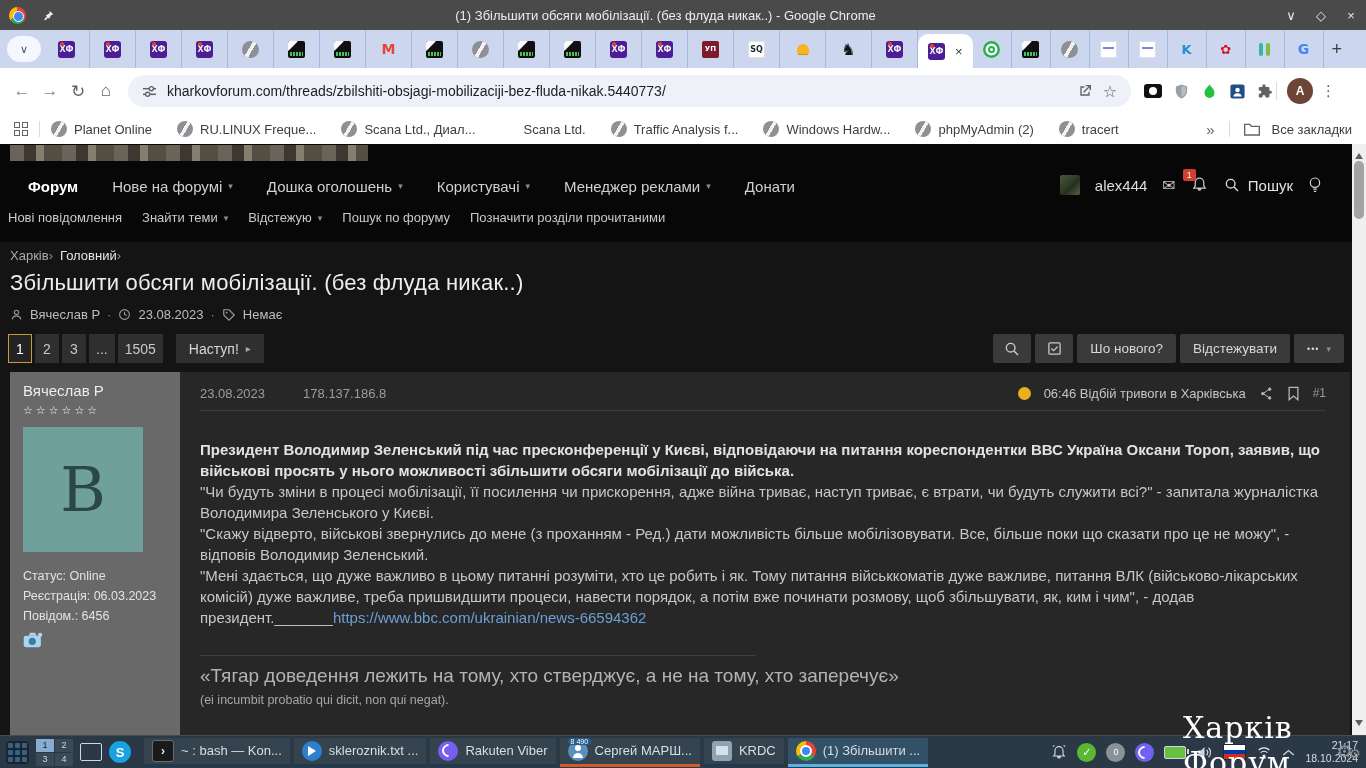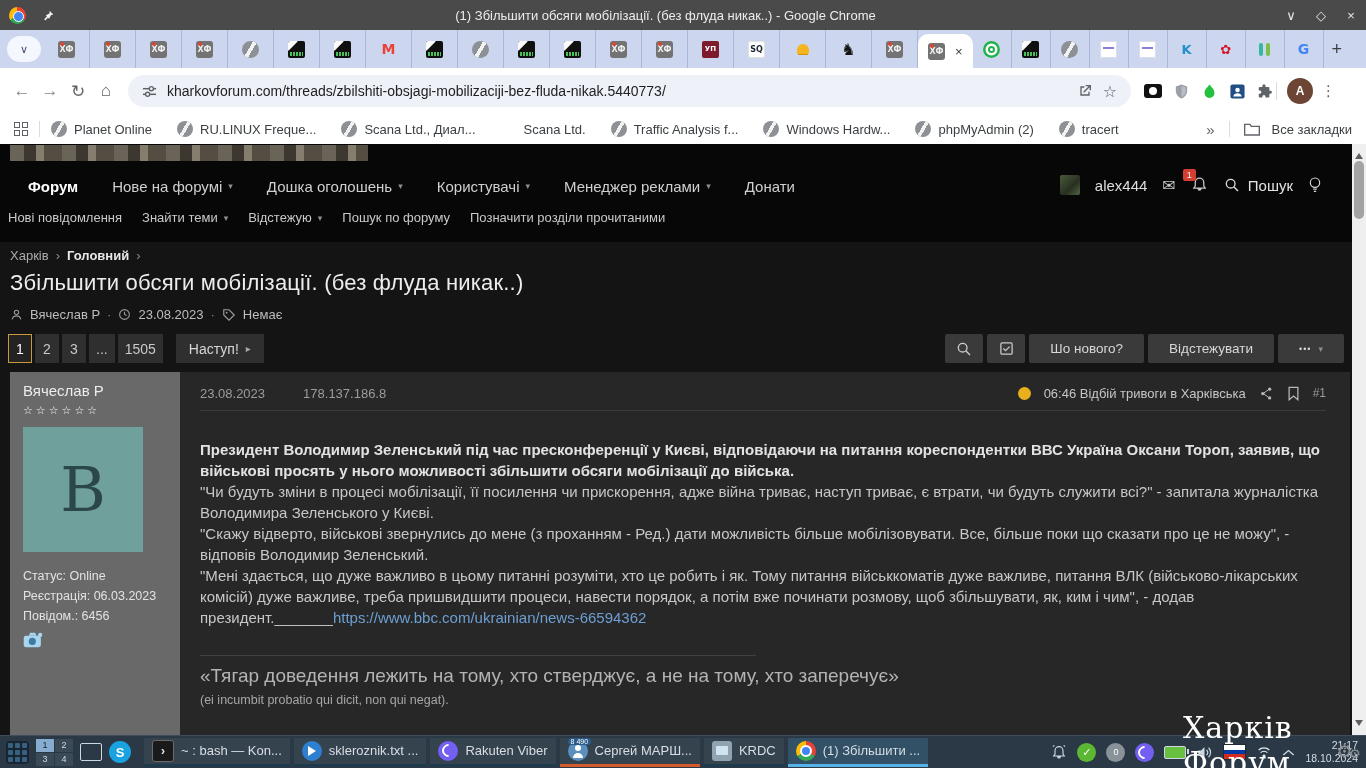--- a/index.html
+++ b/index.html
@@ -18,21 +18,21 @@
   .tabsearch{width:34px;height:26px;margin:0 3px 0 7px;background:#f4f7fd;border-radius:13px;display:flex;align-items:center;justify-content:center;color:#45506b;font-size:11px;flex:none}
   .minitab{width:45px;height:38px;display:flex;align-items:center;justify-content:center;border-right:1px solid #a9b7da;flex:none}
   .minitab.sm{width:38px}
   .tab-active{height:34px;align-self:flex-end;background:#fff;border-radius:10px 10px 0 0;display:flex;align-items:center;gap:10px;padding:0 10px;flex:none}
   .tab-close{font-size:13px;color:#3c4043}
   .newtab{margin-left:8px;font-size:18px;color:#3c4043}
 
   
   .fv{width:17px;height:17px;border-radius:3px;display:flex;align-items:center;justify-content:center;
       font:bold 8px "DejaVu Sans",sans-serif;flex:none;position:relative;overflow:hidden;letter-spacing:0}
-  .fv.xf{background:#737373;color:#efefef}
+  .fv.xf{background:#4c1d95;color:#efefef}
   .fv.xf::after{content:"";position:absolute;top:1px;left:2px;width:4px;height:4px;border-radius:50%;background:#e04433}
   .fv.globe{background:#8d9196;border-radius:50%;overflow:hidden}
   .fv.globe::after{content:"";position:absolute;inset:0;background:linear-gradient(120deg,transparent 42%,#f2f2f2 42%,#f2f2f2 58%,transparent 58%)}
   .fv.pravda{background:#101010;border-radius:2px}
   .fv.pravda::before{content:"";position:absolute;top:-6px;left:-6px;width:13px;height:13px;background:#fbfbfb;transform:rotate(45deg)}
   .fv.pravda::after{content:"";position:absolute;left:2px;right:2px;bottom:2px;height:4px;background:repeating-linear-gradient(90deg,#49c05a 0 2px,#101010 2px 3px)}
   .fv.gmail{background:transparent;color:#ea4335;font-size:14px}
   .fv.up{background:#7d1a2b;color:#fff;font-size:7px;border-radius:2px}
   .fv.sq{background:#fff;color:#1c2733;font-size:8px;box-shadow:inset 0 0 0 1px #e0e0e0}
   .fv.lamp{background:transparent;overflow:visible}
@@ -85,33 +85,33 @@
   .caret{font-size:9px;color:#8d8d8d}
   .caret:empty{display:none}
   .usercluster{position:absolute;top:24px;right:30px;height:34px;display:flex;align-items:center;gap:15px;font-size:15px;color:#dedede}
   .uavatar{width:20px;height:20px;background:linear-gradient(135deg,#4c5a3c,#27301f 60%,#556246);border-radius:2px}
   .envelope{font-size:16px;color:#c6c6c6}
   .bellwrap{position:relative;width:18px;height:18px}
   .notifbadge{position:absolute;top:-7px;left:-8px;background:#d23f31;color:#fff;font-size:9px;padding:1px 4px;border-radius:2px}
   .searchbox{display:flex;align-items:center;gap:8px;color:#e2e2e2}
   .fsubnav{position:absolute;top:66px;left:8px;display:flex;align-items:center;gap:20px;font-size:13px;color:#c9c9c9;white-space:nowrap}
   .crumbbar{position:absolute;top:104px;left:10px;font-size:13px;color:#ababab;display:flex;gap:7px}
-  .crumb{display:flex;gap:7px}
-  .crumb .strong{color:#e8e8e8;font-weight:bold}
+  .crumb{display:flex;}
+  .crumb .strong{color:#e8e8e8;font-weight:normal}
   .bc-sep{color:#8c8c8c}
   .pagetitle{position:absolute;top:126px;left:10px;font-size:22px;color:#ededed;letter-spacing:.2px}
   .metarow{position:absolute;top:163px;left:10px;display:flex;align-items:center;gap:7px;font-size:13px;color:#bdbdbd}
   .metadot{color:#8c8c8c}
   .pagerow{position:absolute;top:190px;left:8px;display:flex;gap:3px}
   .pg-btn{min-width:24px;height:29px;padding:0 7px;background:#2f2f2f;color:#c9c9c9;display:flex;align-items:center;justify-content:center;font-size:14px;box-sizing:border-box}
   .pg-btn.current{background:#232323;border:1px solid #c79b3b;color:#fff}
   .pg-next{margin-left:10px;height:29px;background:#2f2f2f;color:#d6d6d6;display:flex;align-items:center;gap:7px;padding:0 13px;font-size:14px}
   .pg-next .arr{font-size:10px;color:#a8a8a8}
   .actionrow{position:absolute;top:190px;right:8px;display:flex;gap:4px}
-  .abtn{height:29px;background:#3a3a3a;color:#d8d8d8;display:flex;align-items:center;justify-content:center;padding:0 21px;font-size:13.5px;border-radius:2px;gap:7px}
+  .abtn{height:29px;background:#3a3a3a;color:#d8d8d8;display:flex;align-items:center;justify-content:center;padding:0 13px;font-size:13.5px;border-radius:2px;gap:7px}
   .abtn.iconic{width:38px;padding:0}
 
   
   .post{position:absolute;top:228px;left:10px;right:2px;bottom:0}
   .psidebar{position:absolute;left:0;top:0;width:170px;bottom:0;background:#696969;padding:10px 13px;box-sizing:border-box;color:#e6e6e6}
   .pname{font-size:15px;color:#ededed}
   .pstars{font-size:11px;letter-spacing:3px;color:#ececec;margin-top:5px}
   .pavatar{width:120px;height:125px;background:#6fa09c;margin-top:10px;display:flex;align-items:center;justify-content:center;
            font-family:"DejaVu Serif",serif;font-size:62px;color:#2c4748}
   .pinfo{margin-top:14px;font-size:12.5px;line-height:1.6;color:#e3e3e3}

